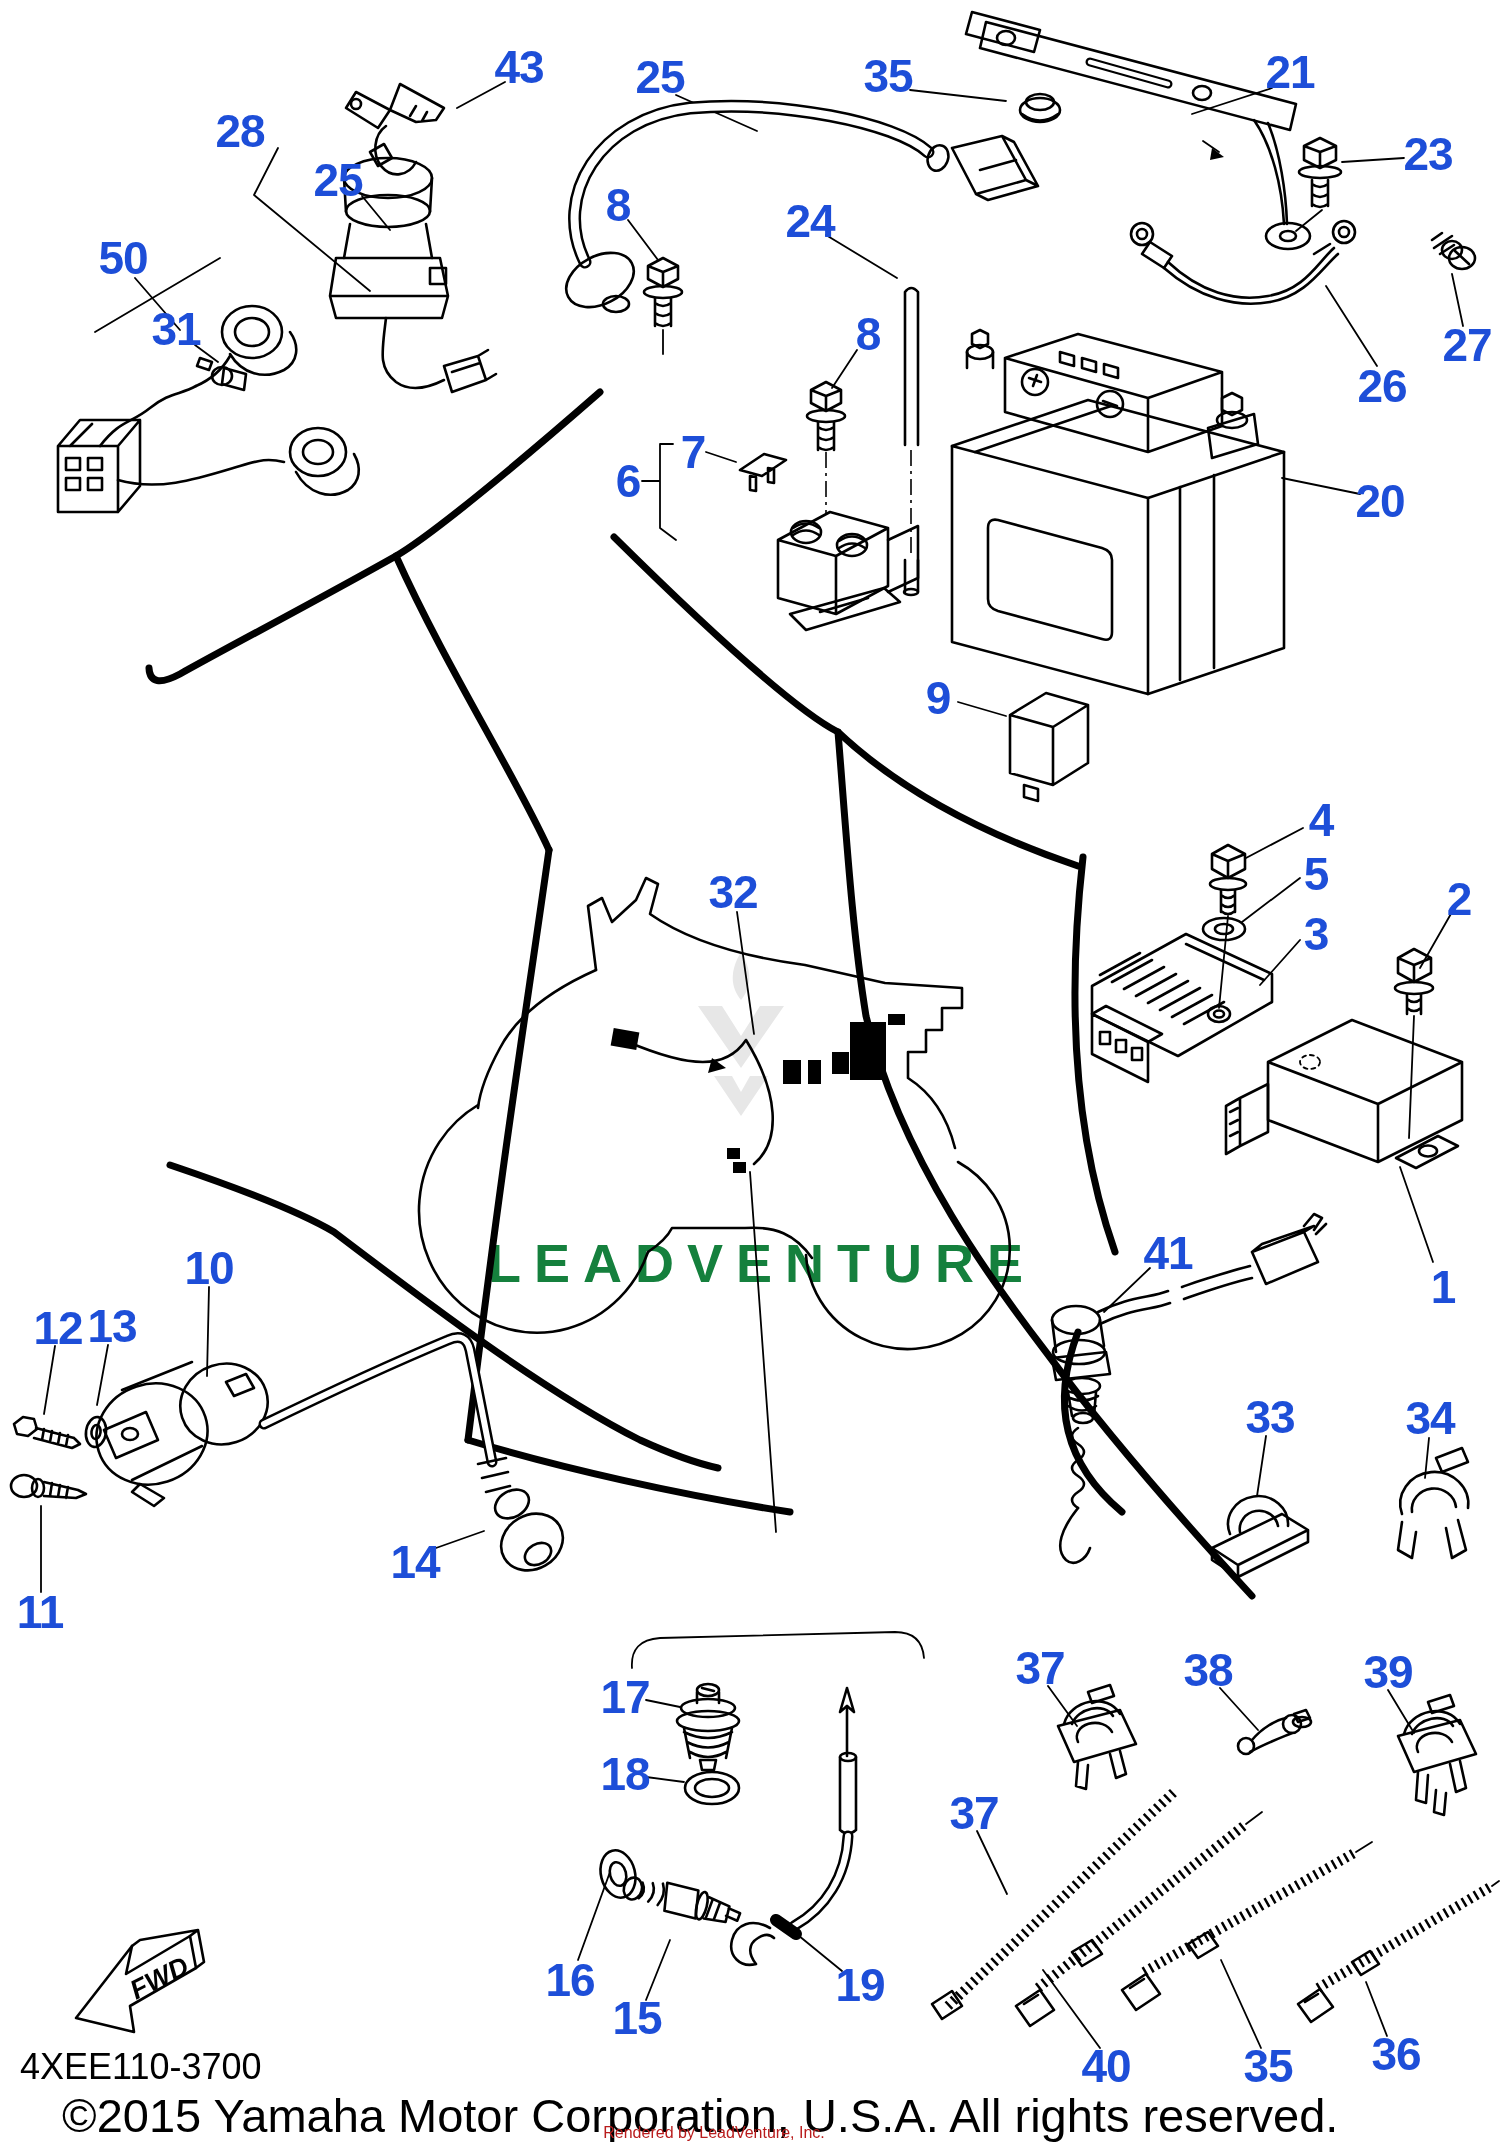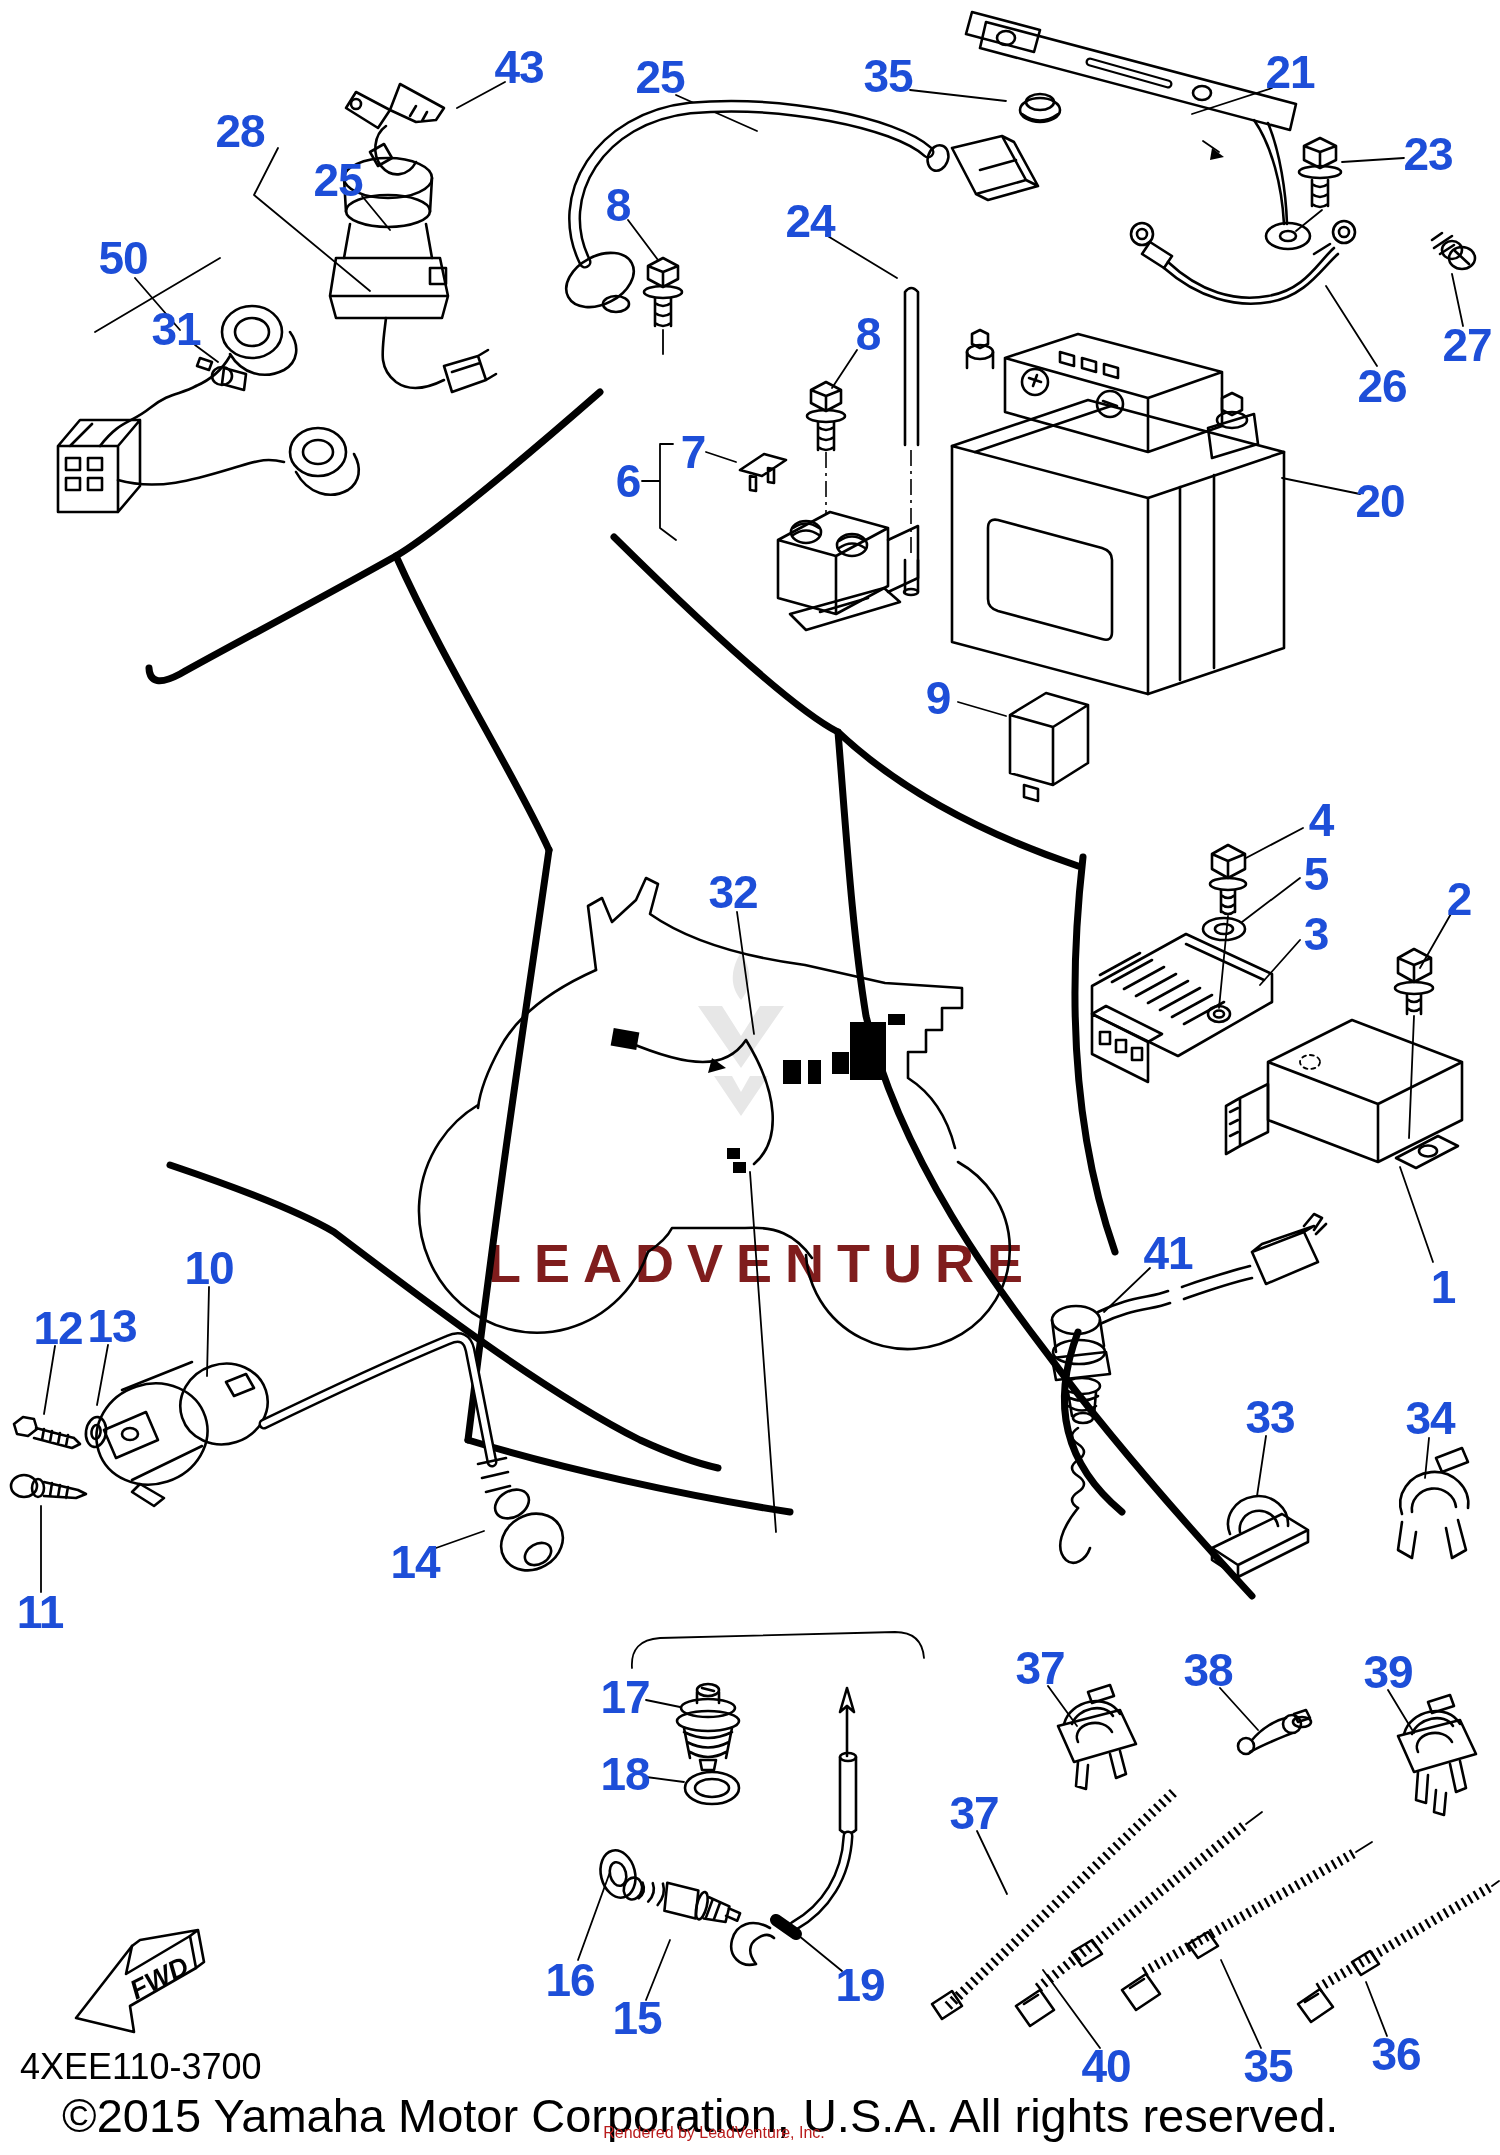--- a/index.html
+++ b/index.html
@@ -13,21 +13,21 @@
   .bf{fill:#000;stroke:none;}
   .to{stroke:#000;fill:none;stroke-width:13;stroke-linecap:round;}
   .ti{stroke:#fff;fill:none;stroke-width:8;stroke-linecap:round;}
   .to2{stroke:#000;fill:none;stroke-width:11;stroke-linecap:round;}
   .ti2{stroke:#fff;fill:none;stroke-width:6;stroke-linecap:round;}
   .serr{stroke:#000;fill:none;stroke-width:10;stroke-dasharray:2.5 4.5;}
   .wm-logo{fill:#e7e7e7;stroke:none;}
   .co{position:absolute;transform:translate(-50%,-50%);font-size:46px;font-weight:700;color:#1d4ed8;
       letter-spacing:-1px;white-space:nowrap;line-height:1;}
   .wm{position:absolute;left:488px;top:1232px;font-size:54px;font-weight:700;letter-spacing:13px;
-      color:#7f1d1d;white-space:nowrap;}
+      color:#15803d;white-space:nowrap;}
   .code{position:absolute;left:20px;top:2046px;font-size:36px;color:#000;}
   .copy{position:absolute;left:62px;top:2088px;font-size:47px;color:#000;white-space:nowrap;}
   .rend{position:absolute;left:714px;top:2124px;transform:translateX(-50%);font-size:16px;color:#b91c1c;
         white-space:nowrap;}
   .fwdtext{font:italic 700 27px "Liberation Sans",sans-serif;fill:#000;}
 </style>
 </head>
 <body>
 
 <div class="stage">

